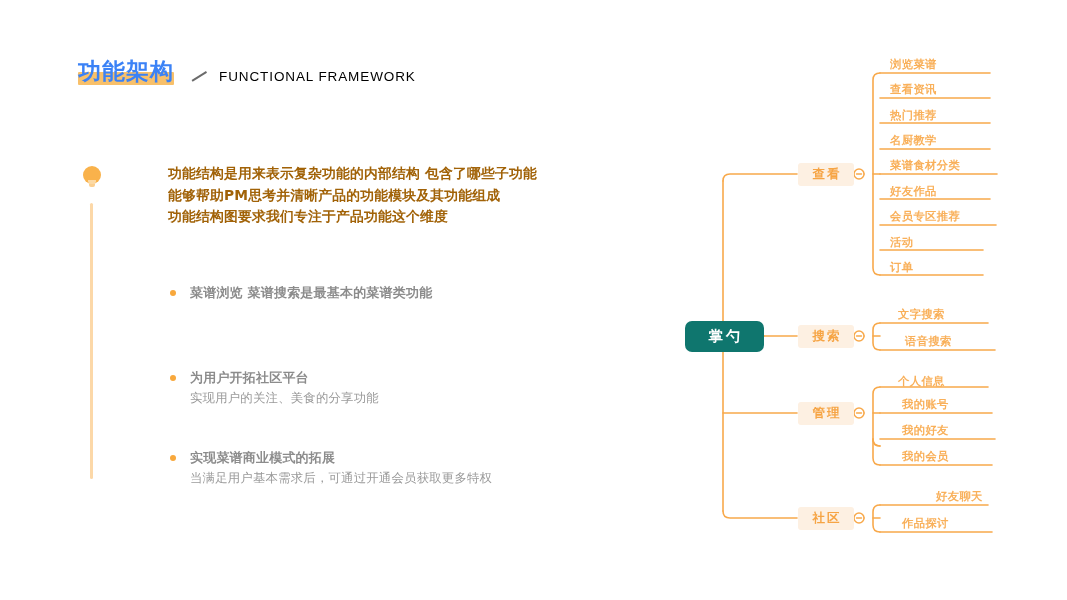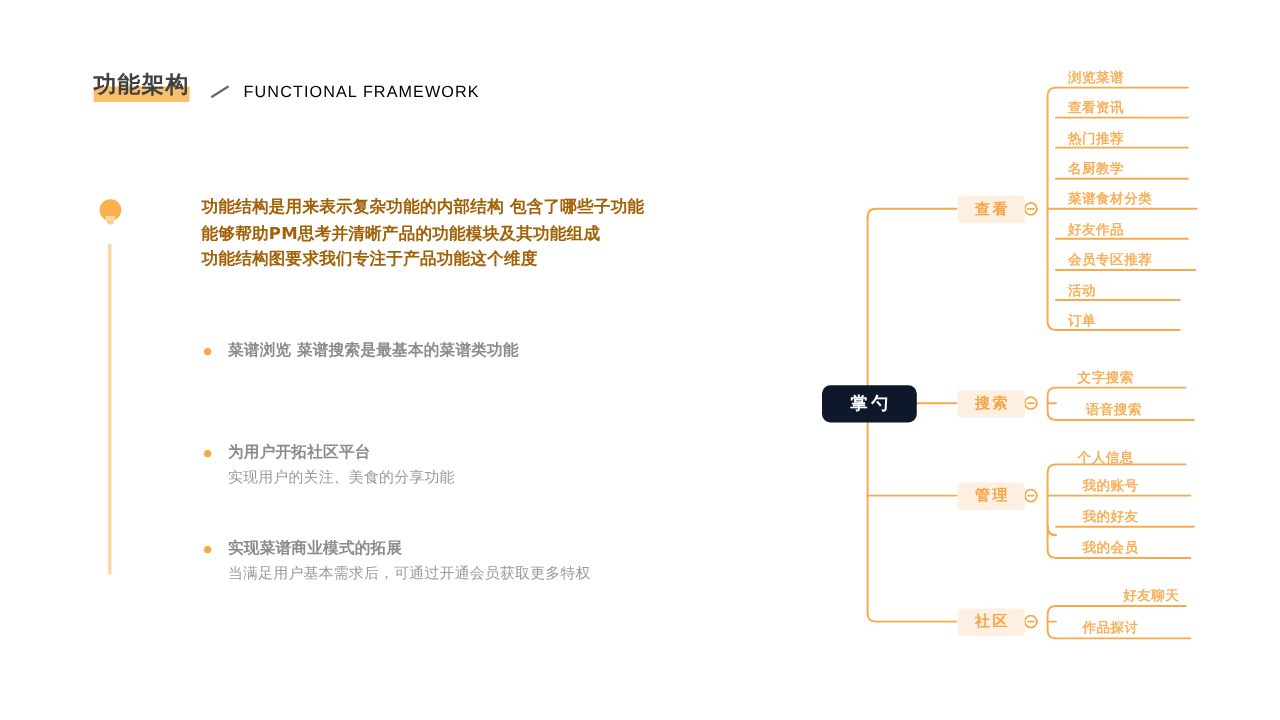--- a/index.html
+++ b/index.html
@@ -14,21 +14,21 @@
 
   
   .header{position:absolute;left:78px;top:56px;display:flex;align-items:flex-end;}
   .title-wrap{position:relative;display:inline-block;}
   .title-hl{
     position:absolute;left:0;right:0;bottom:1px;height:13px;
     background:#f8c06a;z-index:0;border-radius:1px;
   }
   .title-text{
     position:relative;z-index:1;
-    font-size:19px;font-weight:bold;color:#404040;
+    font-size:23px;font-weight:bold;color:#3b82f6;
     letter-spacing:1px;line-height:30px;
     font-family:"DejaVu Sans","Liberation Sans",sans-serif;
   }
   .slash{
     margin-left:18px;margin-bottom:4px;
     width:17px;height:13px;position:relative;
   }
   .slash::after{
     content:"";position:absolute;left:0;top:11px;width:17px;height:1.6px;
     background:#6b6b6b;transform:rotate(-32deg);transform-origin:left center;
@@ -82,21 +82,21 @@
   #bi-0{position:absolute;top:0;left:0;}
   #bi-1{position:absolute;top:85px;left:0;}
   #bi-2{position:absolute;top:165px;left:0;}
 
   
   .mindmap{position:absolute;left:640px;top:40px;width:427px;height:520px;}
   .mm-svg{position:absolute;left:0;top:0;width:427px;height:520px;}
 
   .root-node{
     position:absolute;left:45px;top:281px;width:79px;height:31px;
-    background:#0f172a;border-radius:7px;
+    background:#0f766e;border-radius:7px;
     display:flex;align-items:center;justify-content:center;
     color:#ffffff;font-size:14.5px;font-weight:bold;letter-spacing:3px;
     font-family:"DejaVu Sans","Liberation Sans",sans-serif;
     box-sizing:border-box;padding-left:3px;
     z-index:3;
   }
 
   .branch-label{
     position:absolute;height:23px;width:56px;
     background:#fdf0e2;border-radius:3px;

